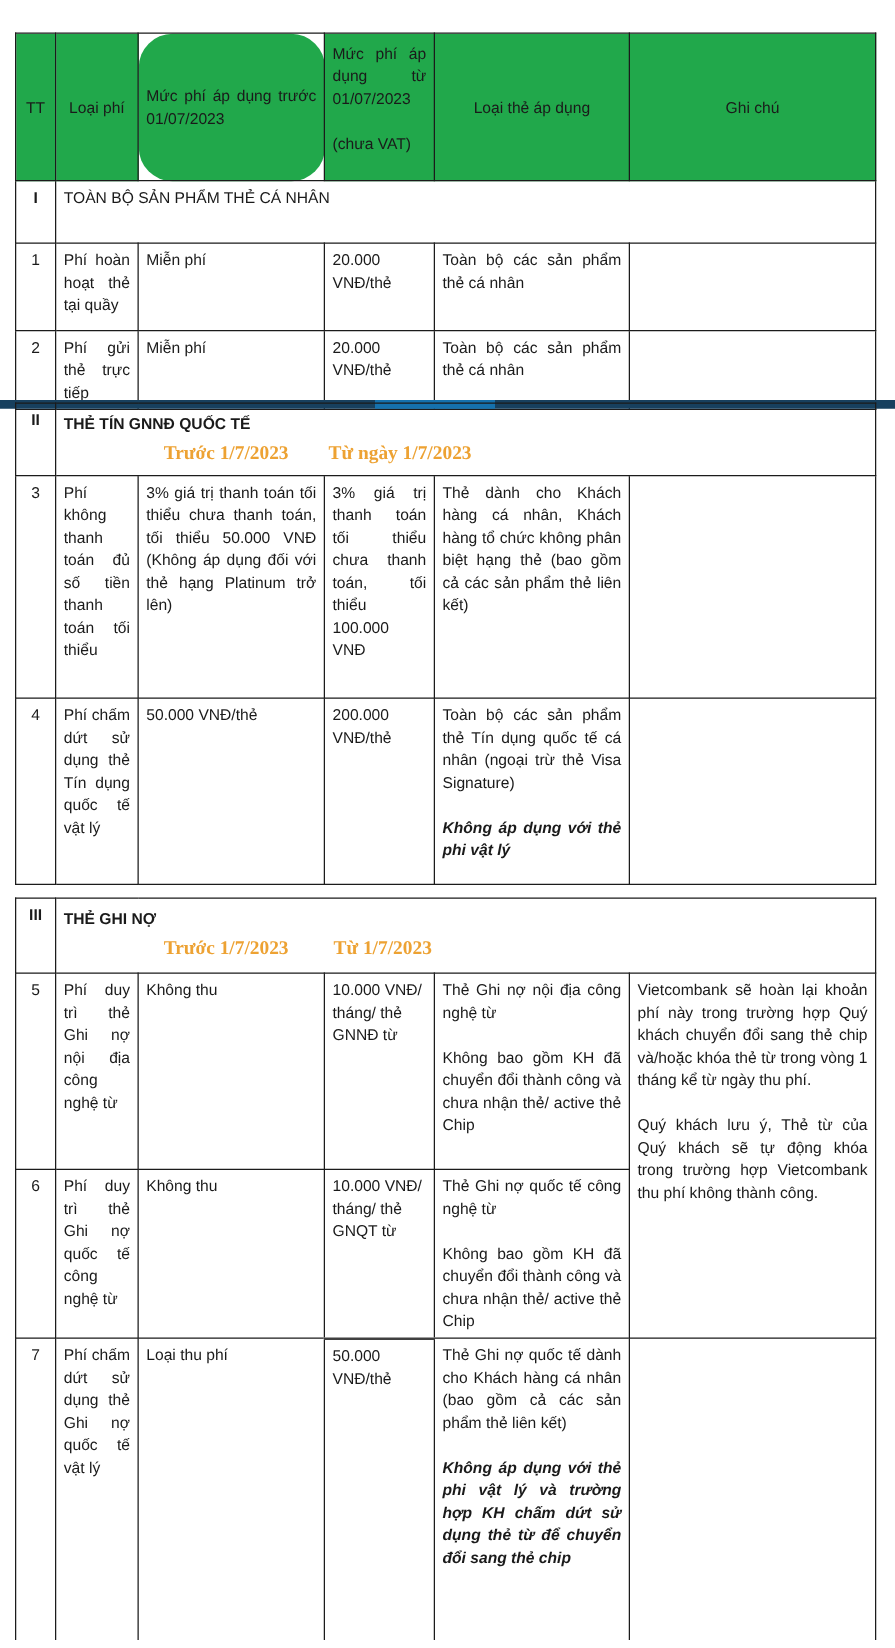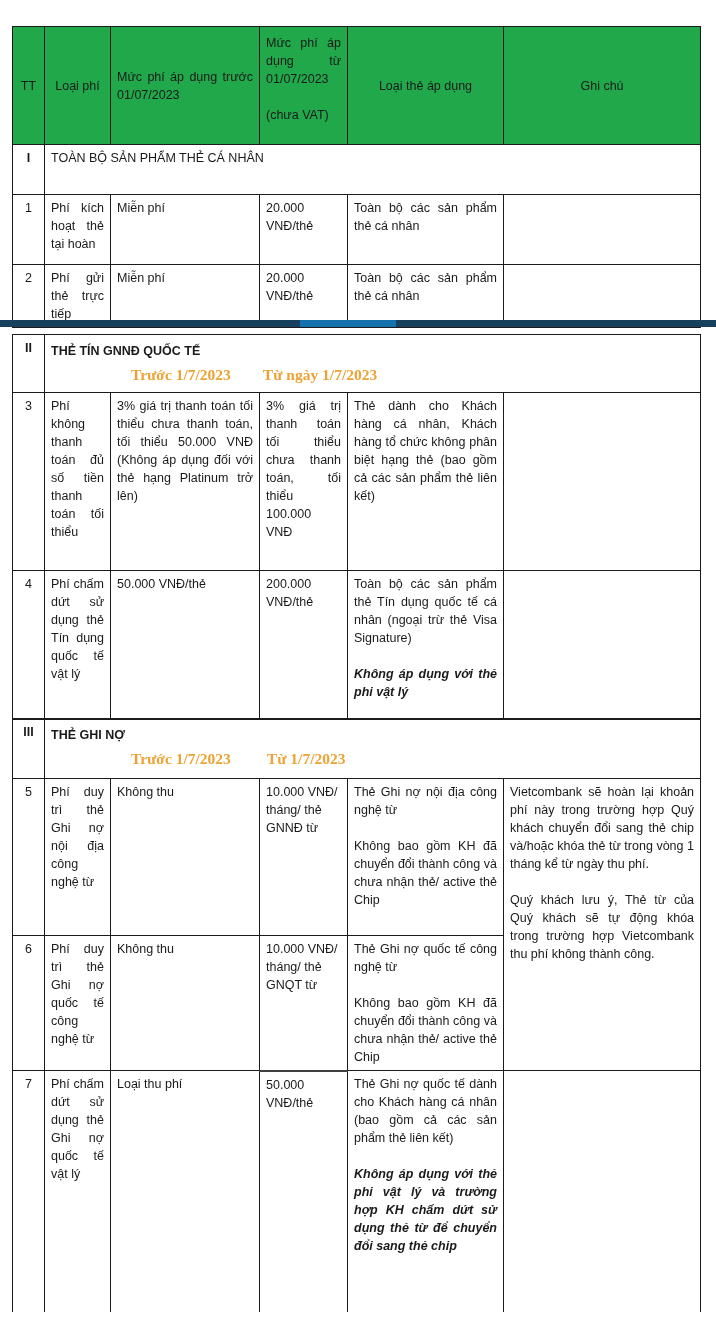--- a/index.html
+++ b/index.html
@@ -7,21 +7,21 @@
        font-family:"Liberation Sans","DejaVu Sans",sans-serif;color:#1a1a1a;}
   .doc-table{position:absolute;left:12px;border-collapse:collapse;table-layout:fixed;width:689px;}
   .doc-table td{border:1px solid #1b1b1b;vertical-align:top;padding:4px 6px;
        font-size:12.5px;line-height:18px;color:#1a1a1a;word-wrap:break-word;}
   .doc-table p{margin:0;}
   .doc-table p.gap{margin-bottom:18px;}
   .just{text-align:justify;}
   .tt-cell{text-align:center;padding-left:1px;padding-right:1px;}
   
   .head-row td{background:#21a84b;font-weight:normal;vertical-align:middle;text-align:center;}
-  .head-row td.head-before{text-align:justify;}
+  .head-row td.head-before{text-align:justify;border-radius:27px;}
   .head-row td.head-after{vertical-align:top;text-align:justify;padding-top:7px;}
   
   .sec-title{font-weight:bold;font-size:12.5px;line-height:22px;padding-top:1px;}
   .periods{font-family:"Liberation Serif","DejaVu Serif",serif;font-weight:bold;
            color:#eda233;font-size:15.5px;line-height:26px;padding-left:80px;}
   .periods .p2{margin-left:32px;}
   .emph{font-weight:bold;font-style:italic;}
   
   .divider{position:absolute;left:0;top:320px;width:716px;height:7px;background:#17405e;}
   .divider .lite{position:absolute;left:300px;top:0;width:96px;height:7px;background:#1571ad;}
@@ -51,42 +51,42 @@
     </td>
     <td>Loại thẻ áp dụng</td>
     <td>Ghi chú</td>
   </tr>
   <tr style="height:50px">
     <td class="tt-cell" style="font-weight:bold">I</td>
     <td colspan="5" style="font-weight:normal">TOÀN BỘ SẢN PHẨM THẺ CÁ NHÂN</td>
   </tr>
   <tr style="height:70px">
     <td class="tt-cell">1</td>
-    <td class="just">Phí kích hoạt thẻ tại hoàn</td>
+    <td class="just">Phí hoàn hoạt thẻ tại quầy</td>
     <td>Miễn phí</td>
     <td>20.000 VNĐ/thẻ</td>
     <td class="just">Toàn bộ các sản phẩm thẻ cá nhân</td>
     <td></td>
   </tr>
   <tr style="height:57px">
     <td class="tt-cell">2</td>
     <td class="just">Phí gửi thẻ trực tiếp</td>
     <td>Miễn phí</td>
     <td>20.000 VNĐ/thẻ</td>
     <td class="just">Toàn bộ các sản phẩm thẻ cá nhân</td>
     <td></td>
   </tr>
 </tbody>
   </table>
 
 <div class="divider">
   <div class="lite"></div>
 </div>
 
-<table class="doc-table" style="top:334px;">
+<table class="doc-table" style="top:322px;">
   <colgroup>
     <col style="width:32px">
       <col style="width:66px">
       <col style="width:149px">
     <col style="width:88px">
       <col style="width:156px">
       <col style="width:197px">
   </colgroup>
   <tbody>
       <tr style="height:52px">

